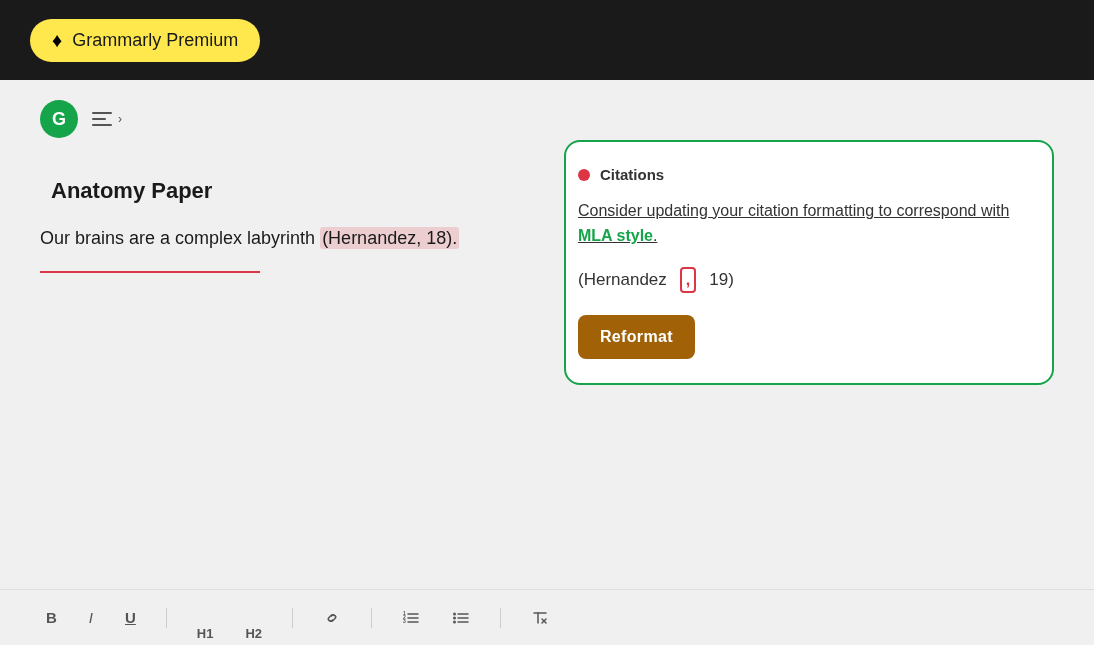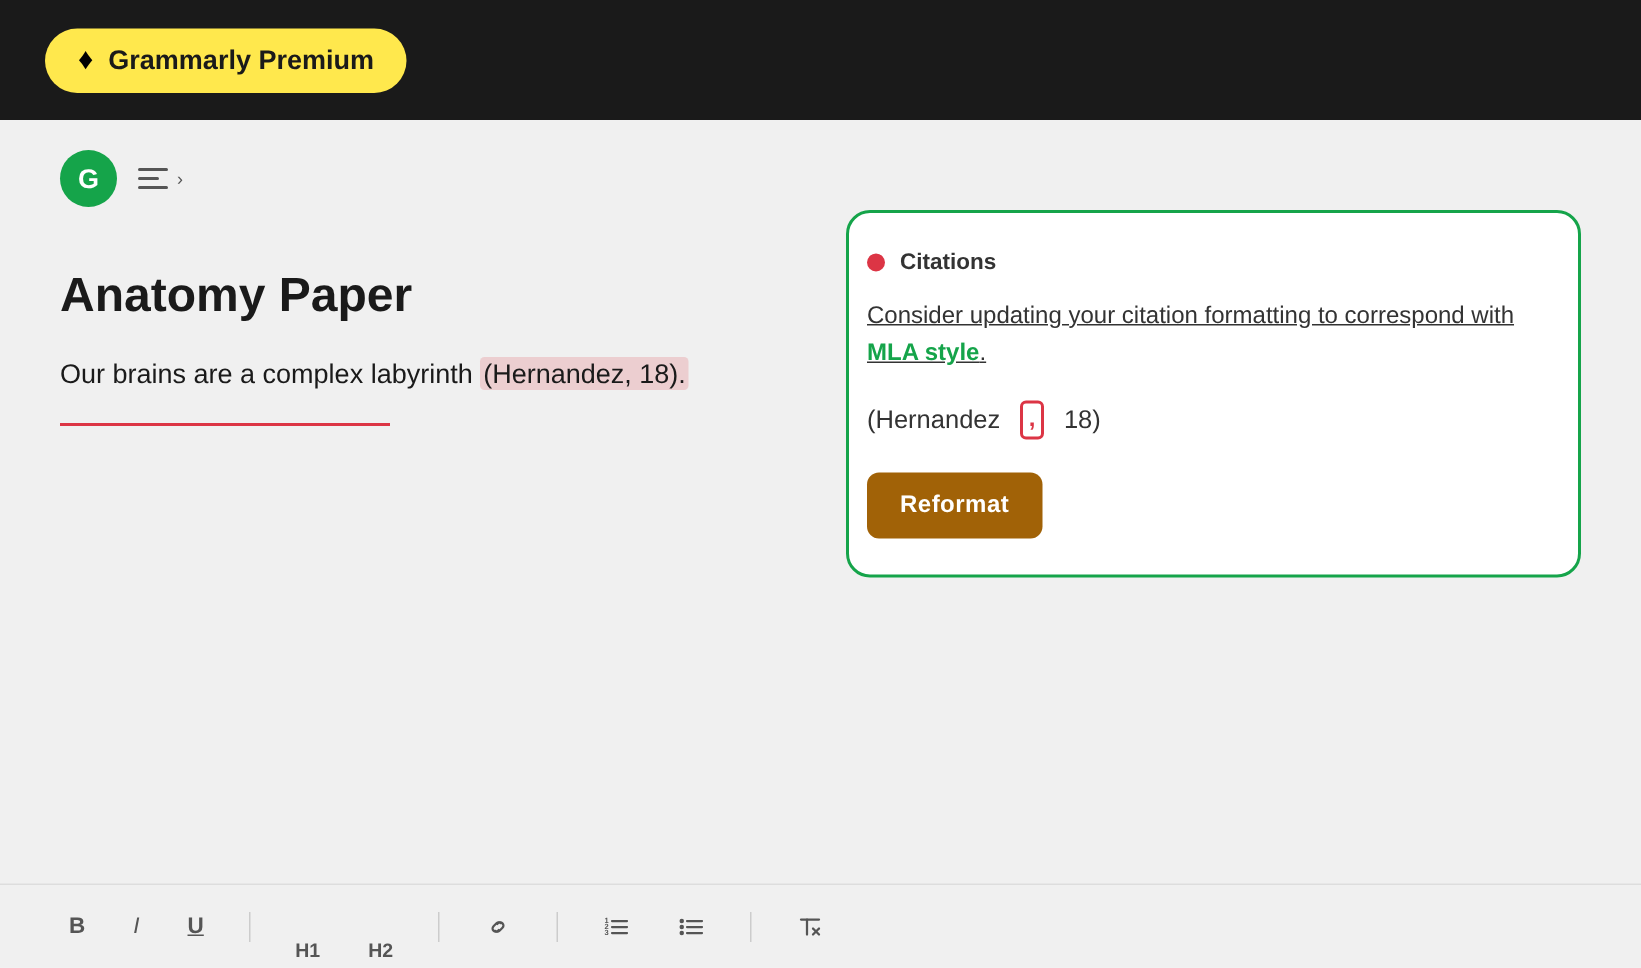--- a/index.html
+++ b/index.html
@@ -28,21 +28,21 @@
       padding: 10px 22px;
       display: flex;
       align-items: center;
       gap: 10px;
     }
     .premium-badge .diamond-icon {
       font-size: 20px;
     }
     .premium-badge .badge-text {
       font-size: 18px;
-      font-weight: 700;
+      font-weight: 400;
       color: #1a1a1a;
     }
 
     
     .main-area {
       flex: 1;
       background: #f0f0f0;
       display: flex;
       flex-direction: column;
       position: relative;
@@ -99,24 +99,25 @@
     .hamburger-menu span:nth-child(1) { width: 20px; }
     .hamburger-menu span:nth-child(2) { width: 14px; }
     .hamburger-menu span:nth-child(3) { width: 20px; }
     .hamburger-arrow {
       color: #555;
       font-size: 12px;
       margin-left: 2px;
     }
 
     .doc-title {
-      font-size: 32px;
+      font-size: 22px;
       font-weight: 800;
       color: #1a1a1a;
       margin-top: 20px;
+      margin-left: 11px;
     }
 
     .doc-body {
       font-size: 18px;
       color: #1a1a1a;
       line-height: 1.6;
       margin-top: 10px;
     }
 
     .citation-highlight {
@@ -288,21 +289,21 @@
         <span class="card-category">Citations</span>
       </div>
 
       <div class="card-description">
         <span>Consider updating your citation formatting to correspond with </span><a href="#" class="mla-link">MLA style</a><span>.</span>
       </div>
 
       <div class="citation-preview">
         <span>(Hernandez</span>
           <span class="comma-badge">,</span>
-          <span>18)</span>
+          <span>19)</span>
       </div>
 
       <button class="reformat-btn">Reformat</button>
 
     </div>
 
   </div>
 
   <div class="bottom-toolbar">
     <button class="toolbar-btn" style="font-weight:900;">B</button>

